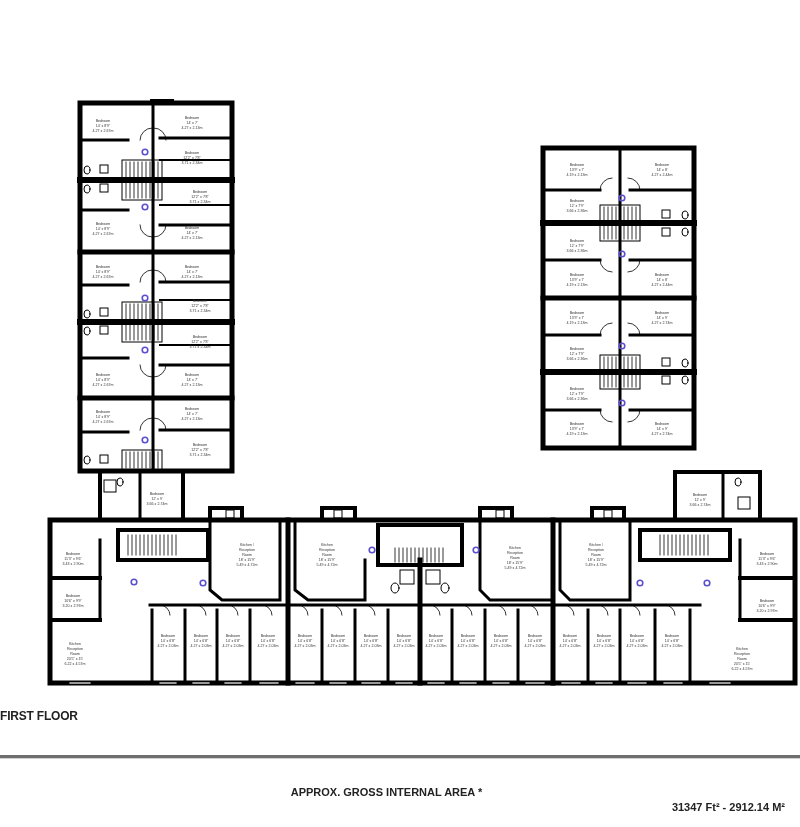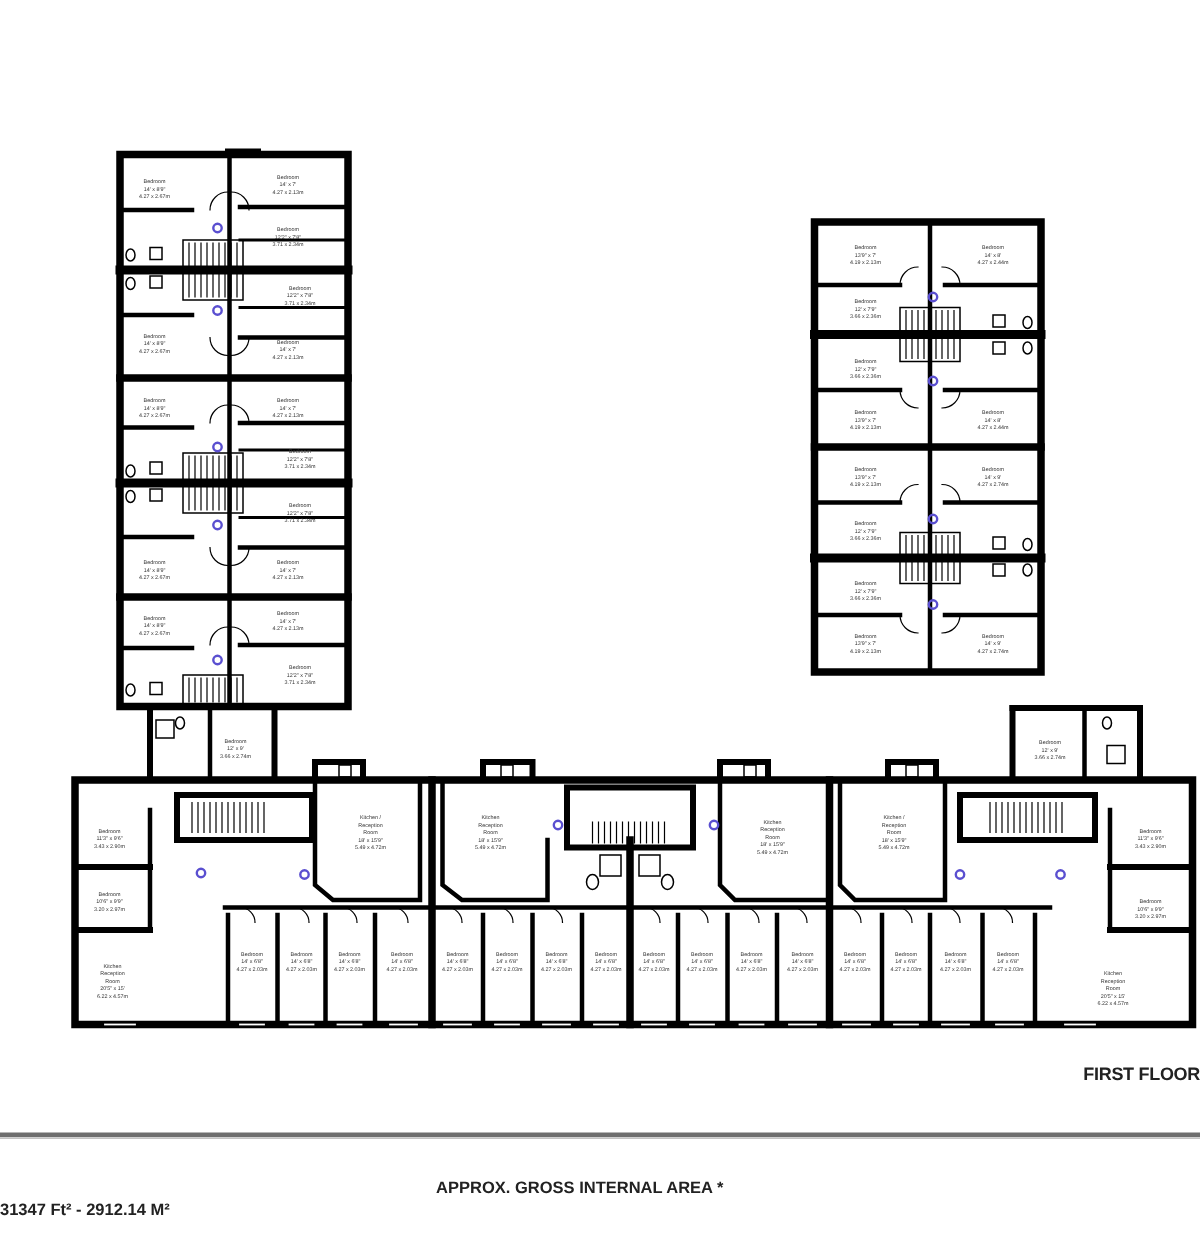--- a/index.html
+++ b/index.html
@@ -1,22 +1,22 @@
 <!DOCTYPE html>
 <html><head>
 <meta charset="utf-8">
 <style>
   html, body { margin:0; padding:0; background:#ffffff; }
   body { width:800px; height:827px; position:relative; overflow:hidden; font-family:"Liberation Sans", sans-serif; }
   svg.plan { position:absolute; left:0; top:0; }
   .room-label { font-family:"Liberation Sans", sans-serif; font-size:3.6px; fill:#333; text-anchor:middle; }
-  .floor-title { position:absolute; left:0; width:800px; top:709px; text-align:right; font-size:12px; font-weight:bold; color:#222; letter-spacing:-0.2px; }
+  .floor-title { position:absolute; left:0; width:800px; top:709px; text-align:left; font-size:12px; font-weight:bold; color:#222; letter-spacing:-0.2px; }
   .rule { position:absolute; left:0; top:755px; width:800px; height:3px; background:#6e6e6e; border-bottom:1px solid #d0d0d0; }
   .area-title { position:absolute; left:4px; width:765px; top:786px; text-align:center; font-size:11px; font-weight:bold; color:#222; }
-  .area-value { position:absolute; left:0; width:765px; top:801px; text-align:left; font-size:11px; font-weight:bold; color:#222; }
+  .area-value { position:absolute; left:0; width:765px; top:801px; text-align:right; font-size:11px; font-weight:bold; color:#222;padding-left:20px; }
 </style>
 </head>
 <body>
 
 <svg class="plan" width="800" height="700" viewBox="0 0 800 700" xmlns="http://www.w3.org/2000/svg">
   <g fill="none" stroke="#000" stroke-linecap="square">
 
     <g>
       <rect x="80" y="103" width="152" height="368" stroke-width="5"></rect>
       <rect x="150" y="99" width="24" height="6" fill="#000" stroke="none"></rect>

